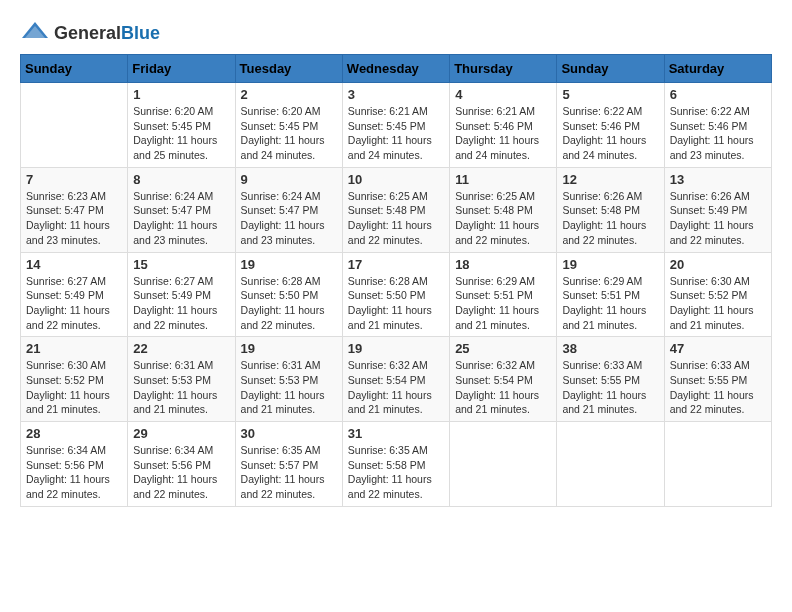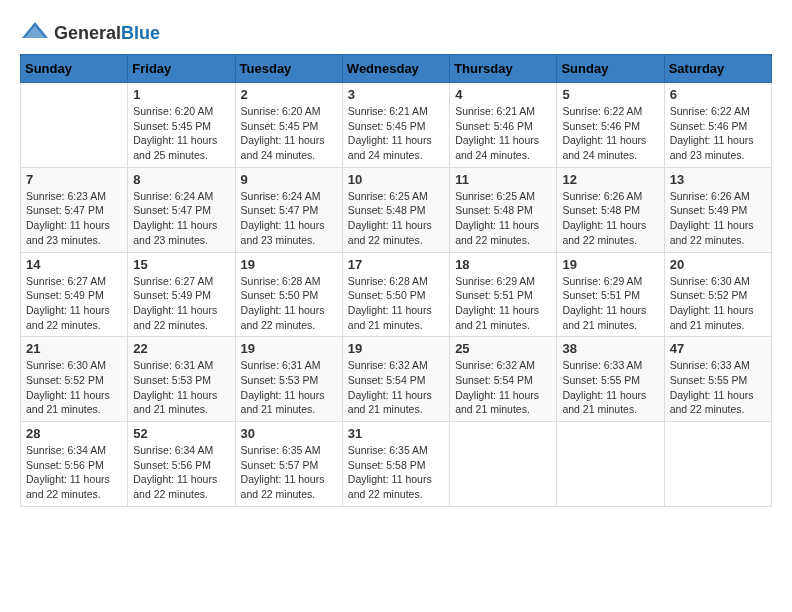--- a/index.html
+++ b/index.html
@@ -289,21 +289,21 @@
         </td>
       </tr>
       <tr>
         <td>
           <span class="day-number">28</span>
           <div class="day-info">
             Sunrise: 6:34 AM<br>Sunset: 5:56 PM<br>Daylight: 11 hours and 22 minutes.
           </div>
         </td>
         <td>
-          <span class="day-number">52</span>
+          <span class="day-number">29</span>
           <div class="day-info">
             Sunrise: 6:34 AM<br>Sunset: 5:56 PM<br>Daylight: 11 hours and 22 minutes.
           </div>
         </td>
         <td>
           <span class="day-number">30</span>
           <div class="day-info">
             Sunrise: 6:35 AM<br>Sunset: 5:57 PM<br>Daylight: 11 hours and 22 minutes.
           </div>
         </td>

